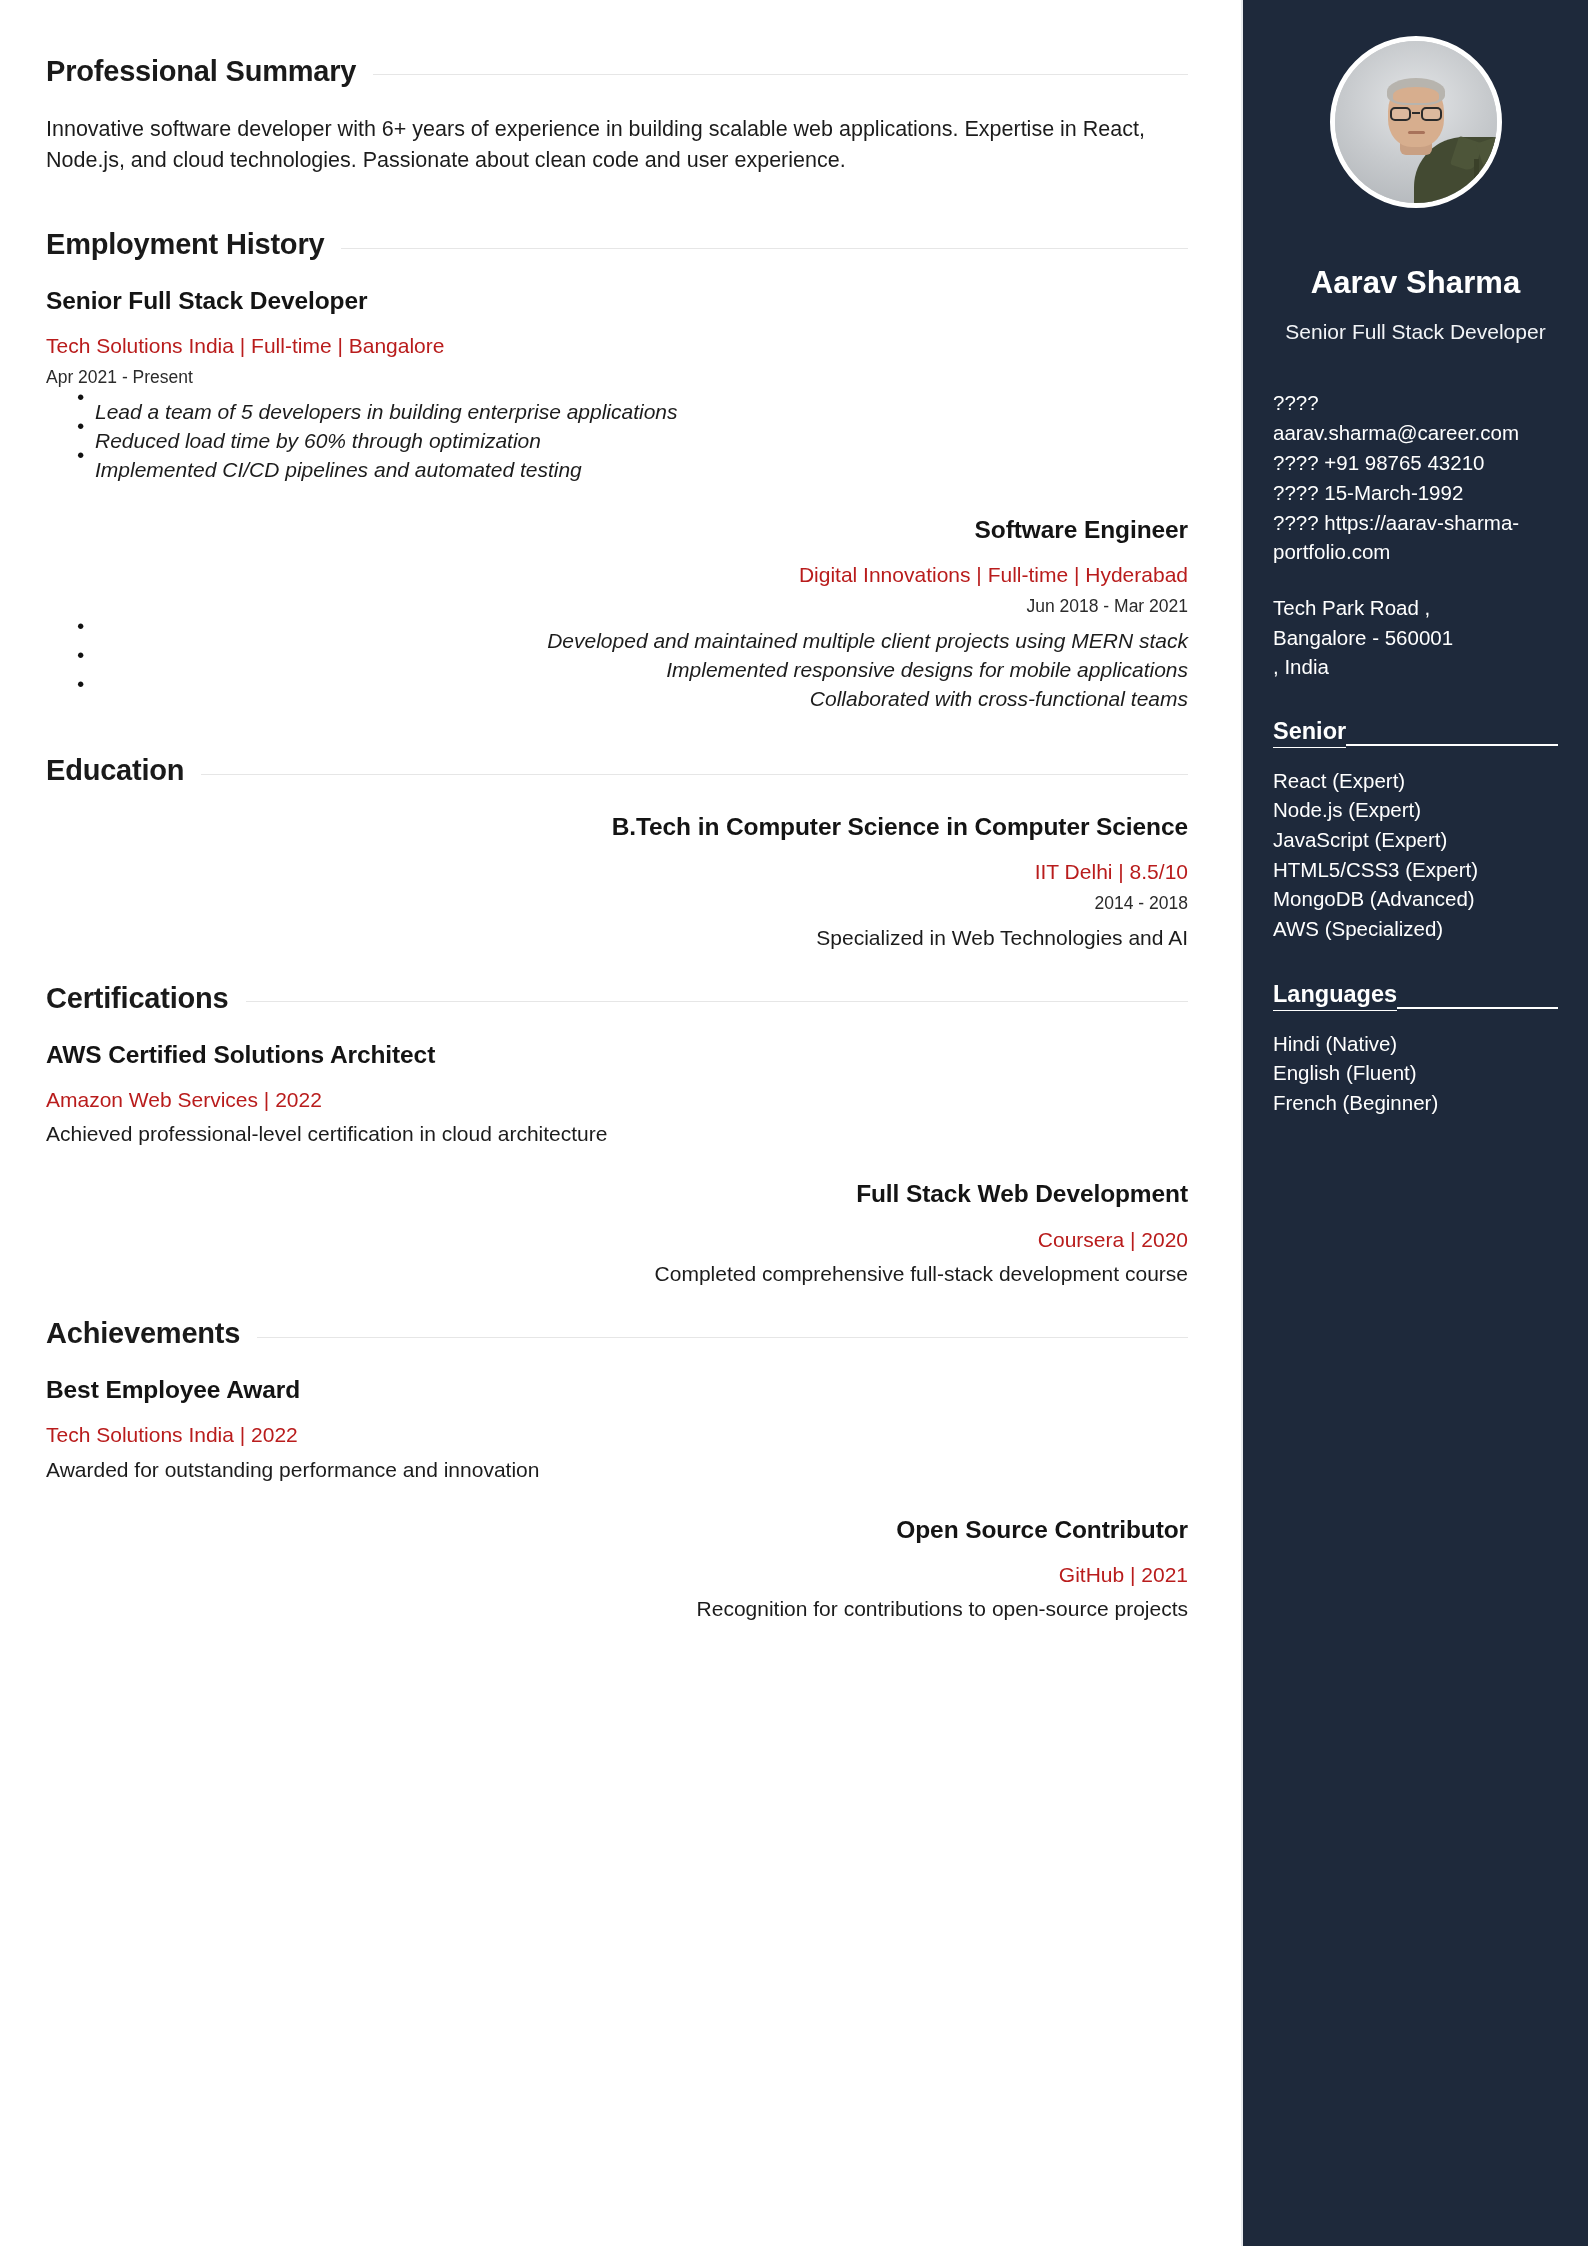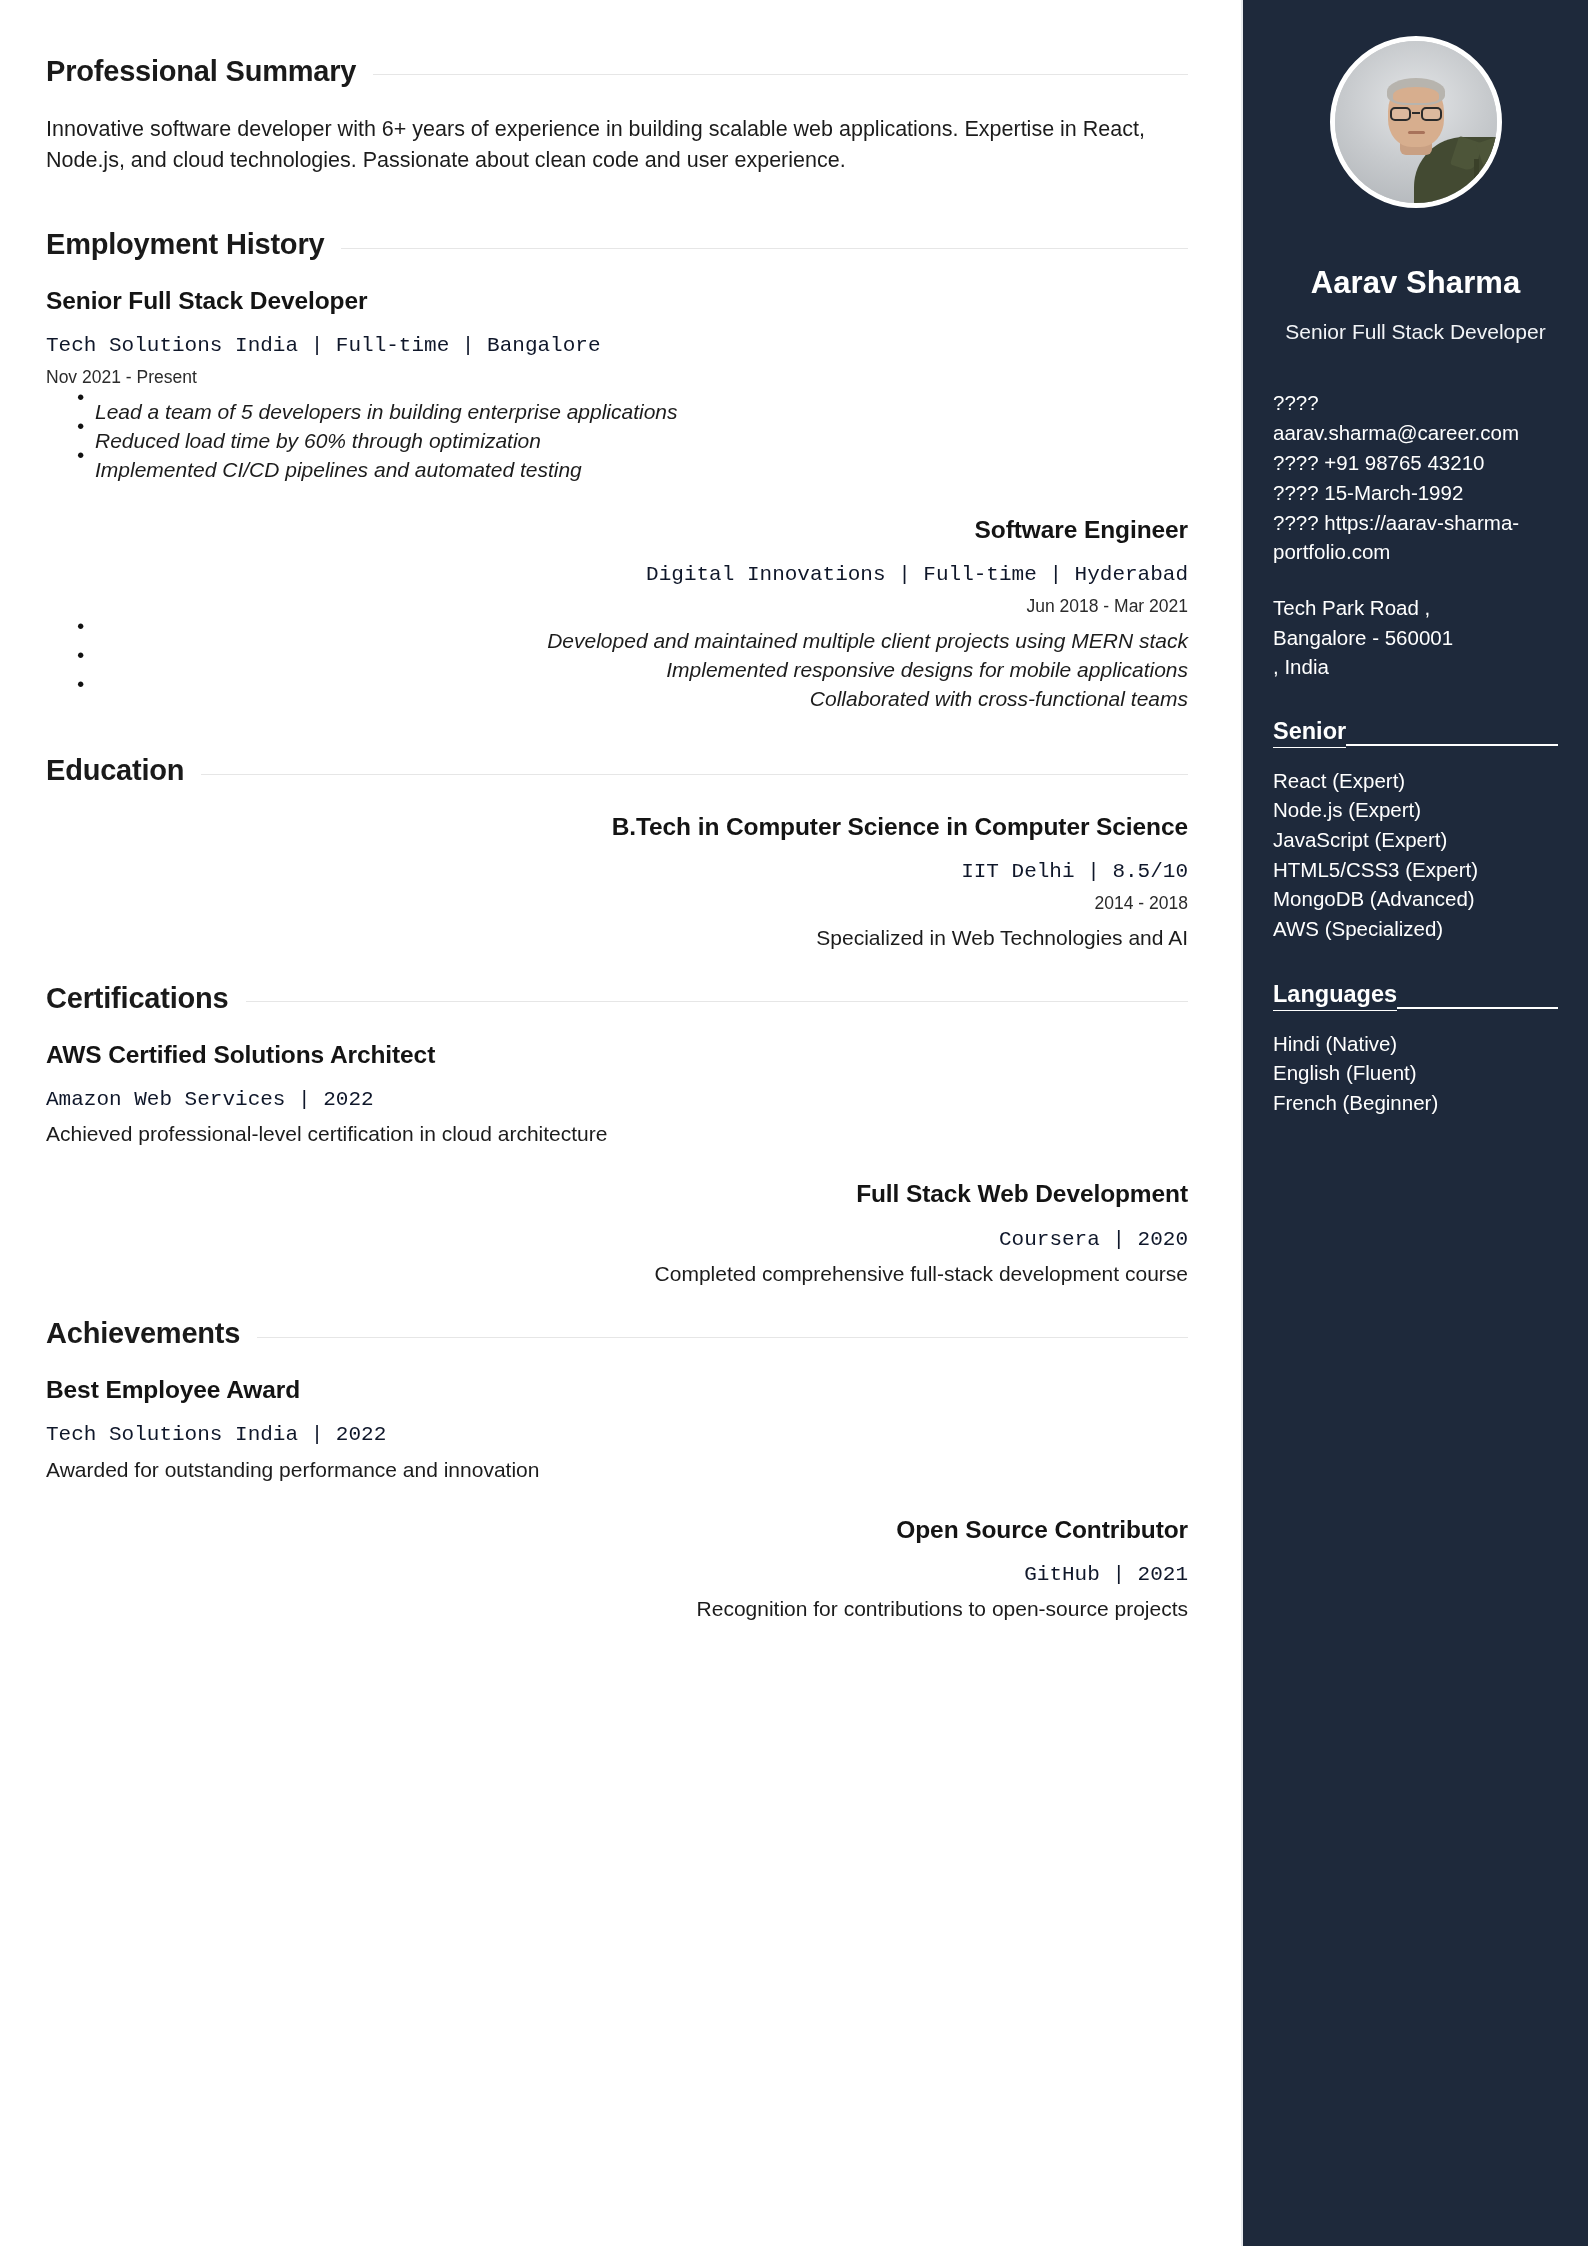--- a/index.html
+++ b/index.html
@@ -71,24 +71,23 @@
   .entry-title {
     font-size: 24.5px;
     font-weight: 600;
     color: #141414;
     letter-spacing: -0.1px;
     margin-bottom: 17px;
     line-height: 1.15;
   }
   .entry-meta {
     font-size: 21px;
-    color: #0f172a;
+    color: #b91c1c;
     line-height: 1.3;
     margin-bottom: 6px;
-    font-family: Liberation Mono, monospace;
   }
   .entry-dates {
     font-size: 17.5px;
     color: #2b2b2b;
     line-height: 1.3;
     margin-bottom: 10px;
   }
   .entry-desc {
     font-size: 21px;
     color: #1c1c1c;
@@ -324,21 +323,21 @@
 
     <div class="section">
       <div class="section-head">
         <div class="section-head-title">Employment History</div>
         <div class="section-head-rule"></div>
       </div>
 
       <div class="entry">
         <div class="entry-title">Senior Full Stack Developer</div>
         <div class="entry-meta">Tech Solutions India | Full-time | Bangalore</div>
-        <div class="entry-dates">Nov 2021 - Present</div>
+        <div class="entry-dates">Apr 2021 - Present</div>
         <ul class="bullets">
           <li>Lead a team of 5 developers in building enterprise applications</li>
           <li>Reduced load time by 60% through optimization</li>
           <li>Implemented CI/CD pipelines and automated testing</li>
         </ul>
       </div>
 
       <div class="entry">
         <div class="entry-title">Software Engineer</div>
         <div class="entry-meta">Digital Innovations | Full-time | Hyderabad</div>

